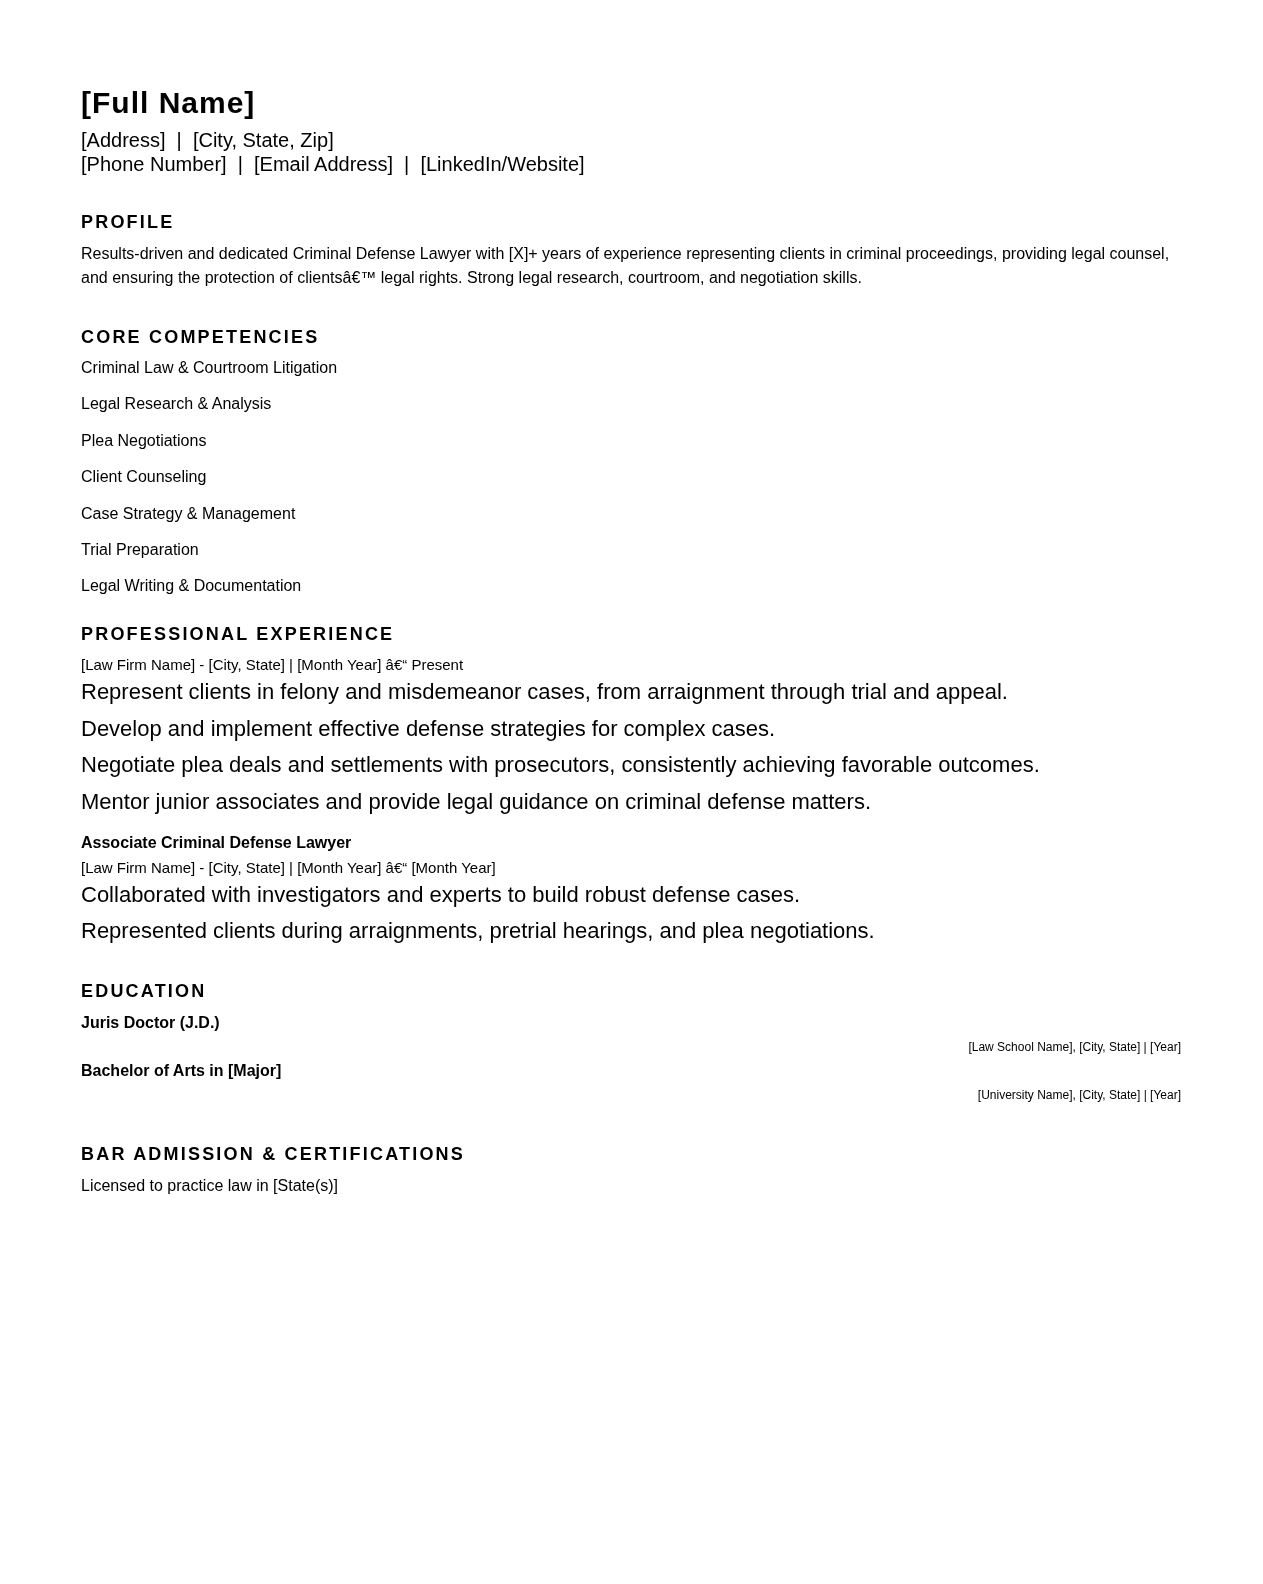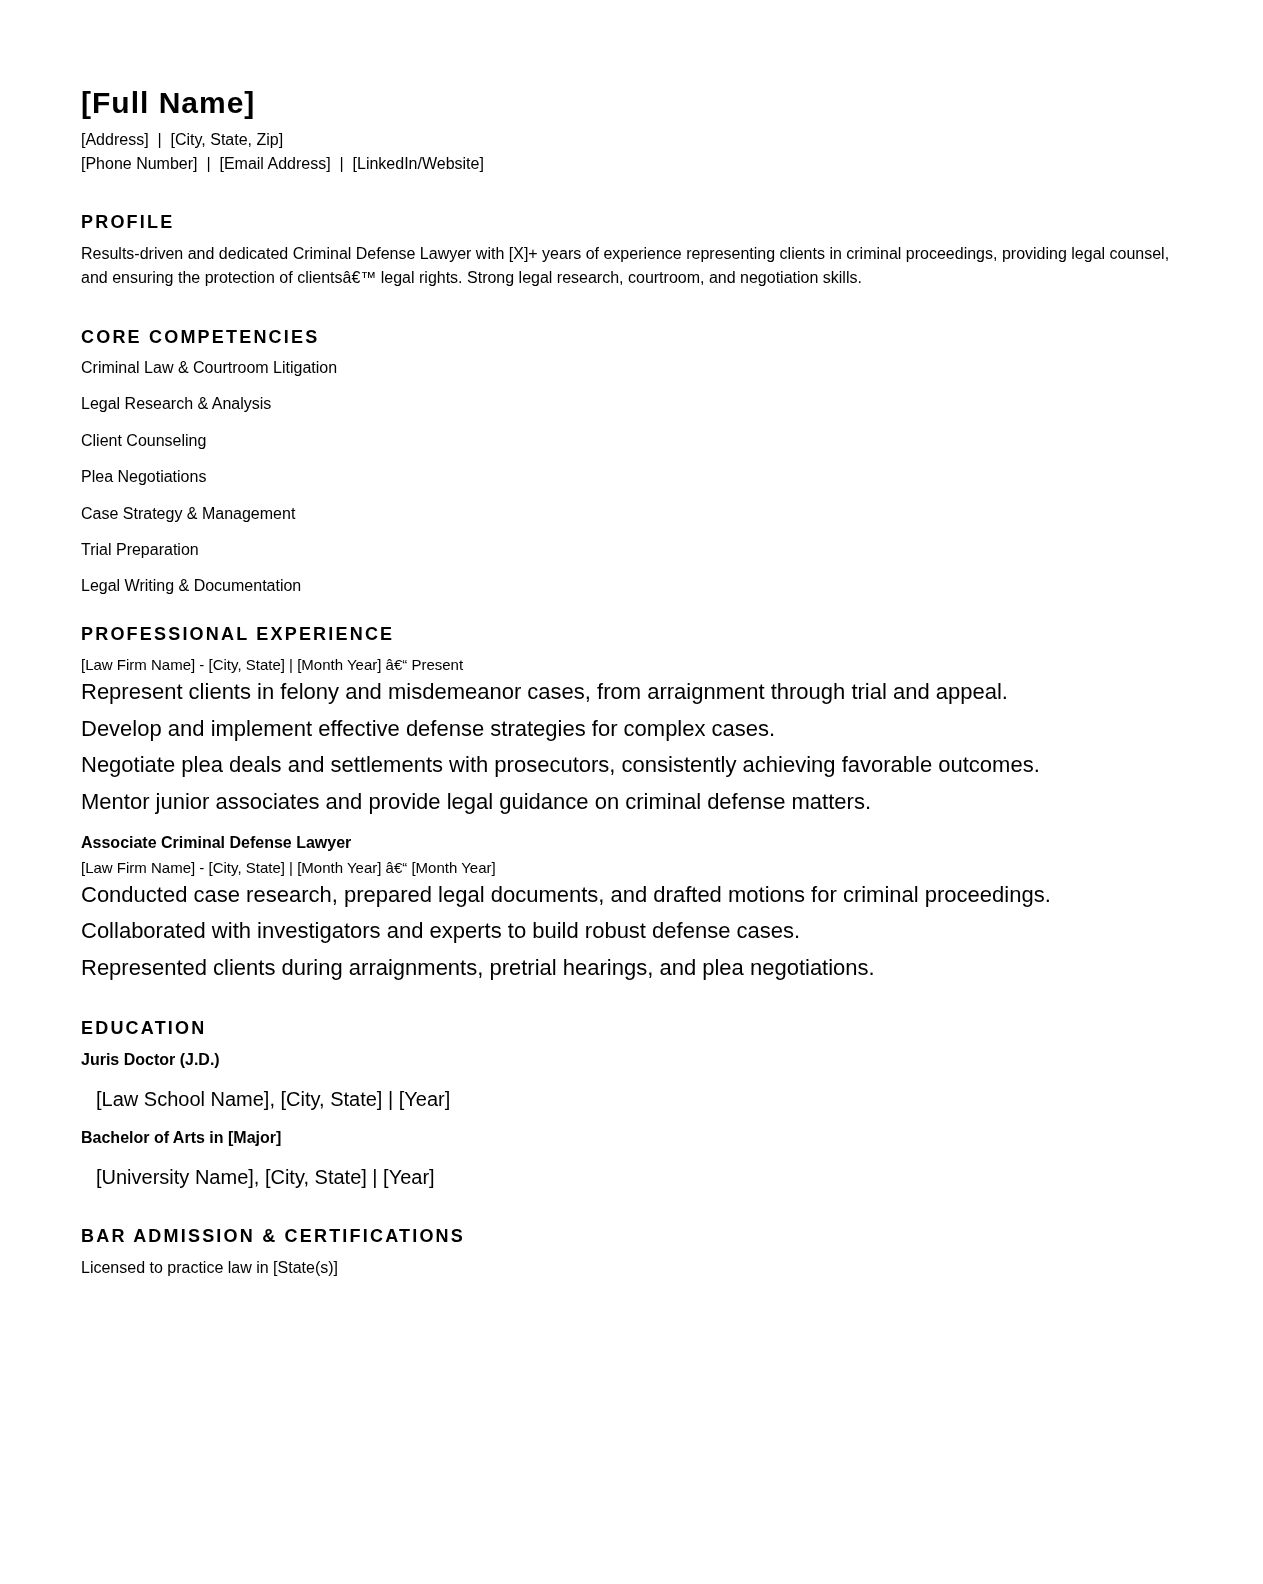--- a/index.html
+++ b/index.html
@@ -23,21 +23,21 @@
     }
     .name {
       font-size: 30px;
       font-weight: bold;
       letter-spacing: 1px;
       line-height: 46px;
       margin: 0;
       height: 46px;
     }
     .contact-line {
-      font-size: 16px;
+      font-size: 20px;
       line-height: 24px;
       margin: 0;
       white-space: pre;
     }
     .contact-first { margin-top: 2px; }
     .section-title {
       font-size: 18px;
       font-weight: bold;
       letter-spacing: 2.2px;
       text-transform: uppercase;
@@ -88,23 +88,24 @@
     .job-bullets li:last-child { margin-bottom: 0; }
     .education-section { margin-top: 38px; }
     .edu-degree {
       font-size: 16px;
       font-weight: bold;
       line-height: 24px;
       margin: 0;
     }
     .edu-first { margin-top: 9px; }
     .edu-school {
-      font-size: 20px;
+      font-size: 12px;
       line-height: 24px;
-      margin: 15px;
+      margin: 0;
+      text-align: right;
     }
     .bar-section { margin-top: 36px; }
     .bar-text {
       font-size: 16px;
       line-height: 22px;
       margin: 10px 0 0 0;
     }
   </style>
 </head>
 <body>
@@ -120,22 +121,22 @@
   <section class="profile-section">
     <h2 class="section-title">PROFILE</h2>
     <p class="profile-text">Results-driven and dedicated Criminal Defense Lawyer with [X]+ years of experience representing clients in criminal proceedings, providing legal counsel, and ensuring the protection of clientsâ€™ legal rights. Strong legal research, courtroom, and negotiation skills.</p>
   </section>
 
   <section class="competencies-section">
     <h2 class="section-title">CORE COMPETENCIES</h2>
     <ul class="comp-list">
       <li>Criminal Law &amp; Courtroom Litigation</li>
       <li>Legal Research &amp; Analysis</li>
+      <li>Plea Negotiations</li>
       <li>Client Counseling</li>
-      <li>Plea Negotiations</li>
       <li>Case Strategy &amp; Management</li>
       <li>Trial Preparation</li>
       <li>Legal Writing &amp; Documentation</li>
     </ul>
   </section>
 
   <section class="experience-section">
     <h2 class="section-title">PROFESSIONAL EXPERIENCE</h2>
 
     <div class="job">
@@ -145,21 +146,20 @@
         <li>Develop and implement effective defense strategies for complex cases.</li>
         <li>Negotiate plea deals and settlements with prosecutors, consistently achieving favorable outcomes.</li>
         <li>Mentor junior associates and provide legal guidance on criminal defense matters.</li>
       </ul>
     </div>
 
     <div class="job">
       <p class="job-title">Associate Criminal Defense Lawyer</p>
       <p class="job-meta">[Law Firm Name] - [City, State] | [Month Year] â€“ [Month Year]</p>
       <ul class="job-bullets">
-        <li>Conducted case research, prepared legal documents, and drafted motions for criminal proceedings.</li>
         <li>Collaborated with investigators and experts to build robust defense cases.</li>
         <li>Represented clients during arraignments, pretrial hearings, and plea negotiations.</li>
       </ul>
     </div>
   </section>
 
   <section class="education-section">
     <h2 class="section-title">EDUCATION</h2>
     <p class="edu-degree edu-first">Juris Doctor (J.D.)</p>
     <p class="edu-school">[Law School Name], [City, State] | [Year]</p>

